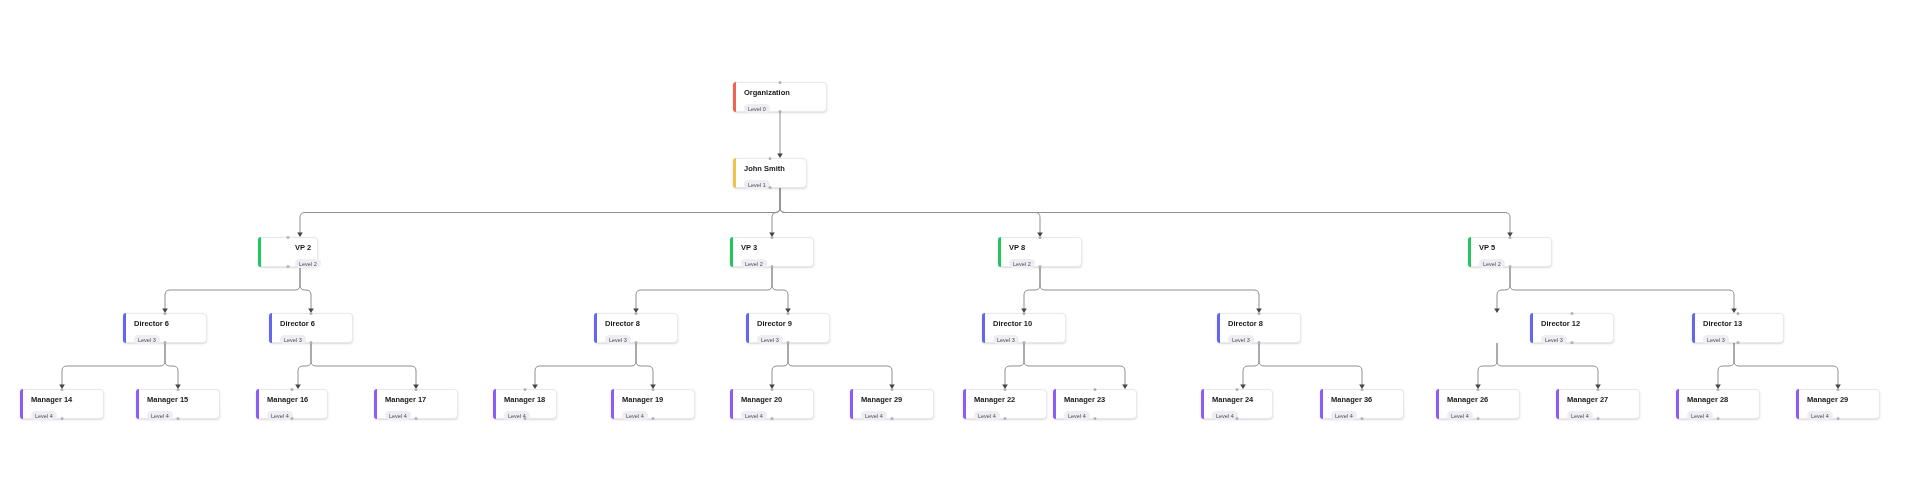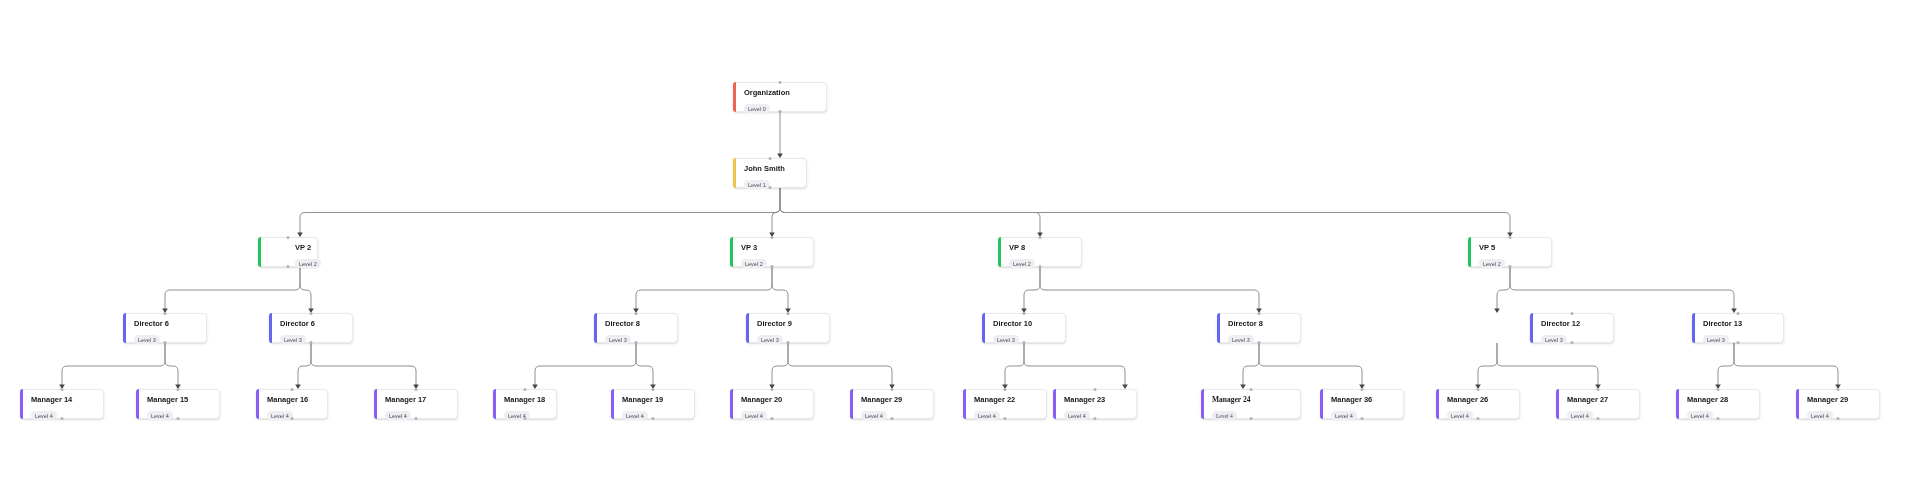--- a/index.html
+++ b/index.html
@@ -288,21 +288,21 @@
     <div class="badge">Level 4</div>
     <span class="handle bottom" style="background: rgb(177, 177, 183);"></span>
   </div>
       <div class="node" style="left: 1053px; top: 389px; width: 84px; height: 30px;">
     <span class="accent" style="background: rgb(139, 92, 246);"></span>
     <span class="handle top" style="background: rgb(177, 177, 183);"></span>
     <div class="title">Manager 23</div>
     <div class="badge">Level 4</div>
     <span class="handle bottom" style="background: rgb(177, 177, 183);"></span>
   </div>
-      <div class="node" style="left: 1201px; top: 389px; width: 100px; height: 30px; font-family: Liberation Serif, serif;">
+      <div class="node" style="left: 1201px; top: 389px; width: 72px; height: 30px;">
     <span class="accent" style="background: rgb(139, 92, 246);"></span>
     <span class="handle top" style="background: rgb(177, 177, 183);"></span>
     <div class="title">Manager 24</div>
     <div class="badge">Level 4</div>
     <span class="handle bottom" style="background: rgb(177, 177, 183);"></span>
   </div>
       <div class="node" style="left: 1320px; top: 389px; width: 84px; height: 30px;">
     <span class="accent" style="background: rgb(139, 92, 246);"></span>
     <span class="handle top" style="background: rgb(177, 177, 183);"></span>
     <div class="title">Manager 36</div>

